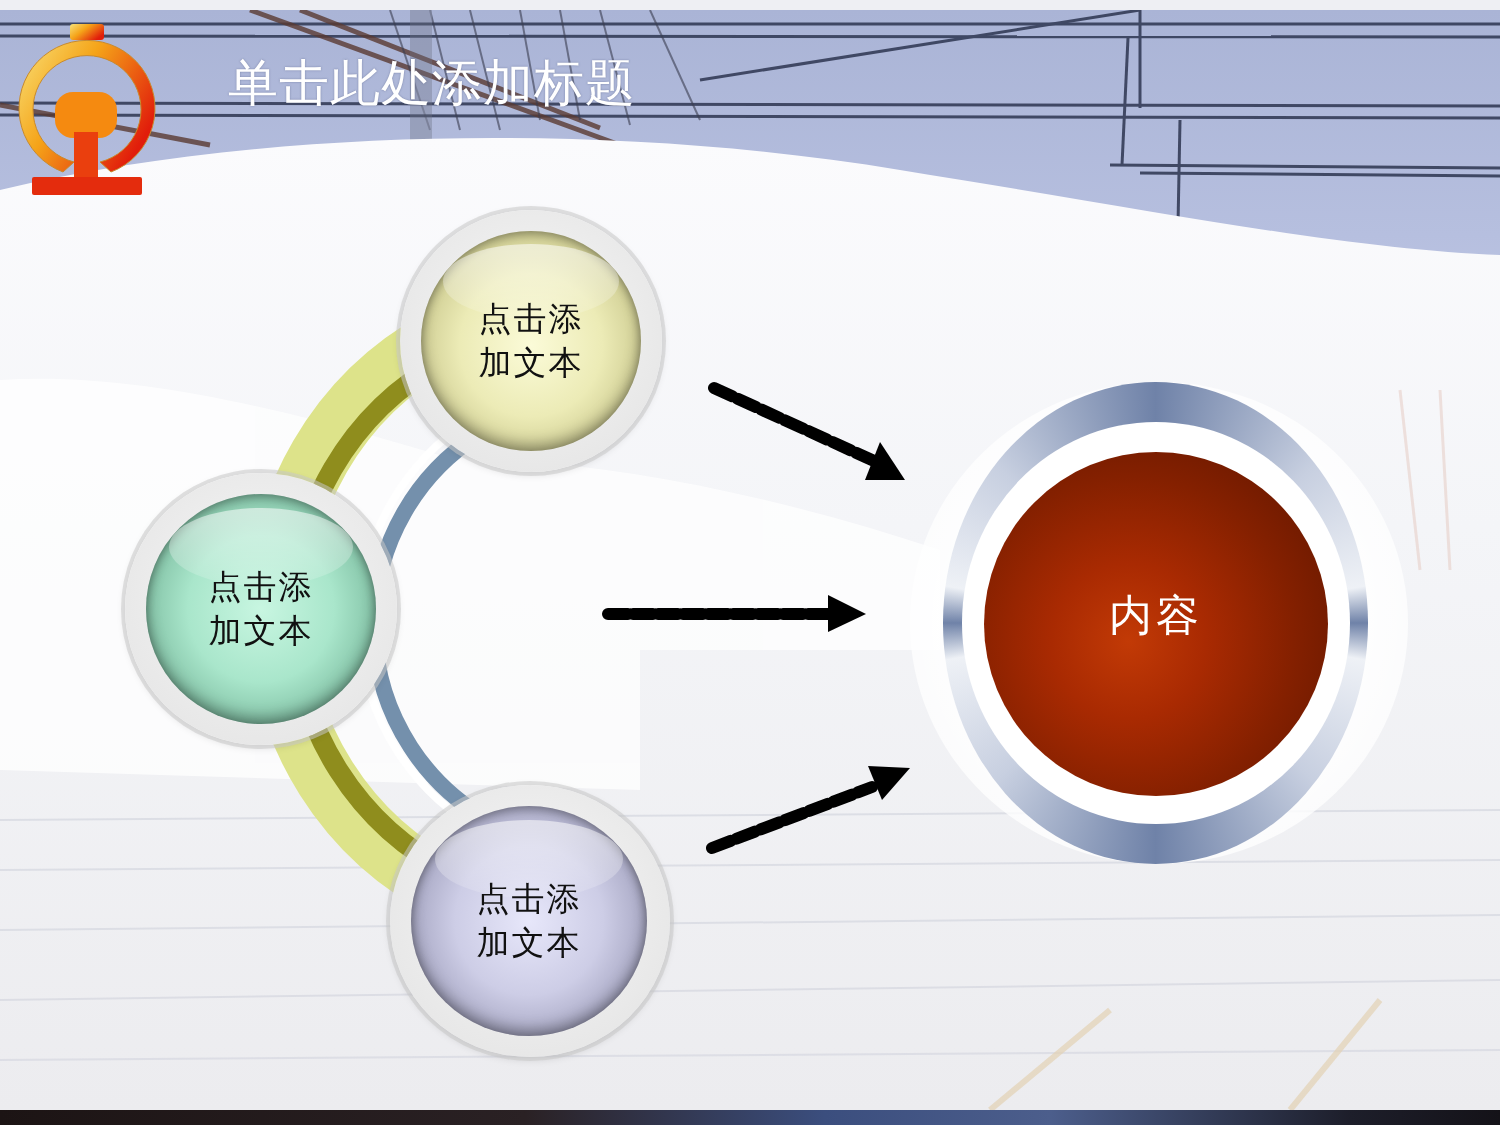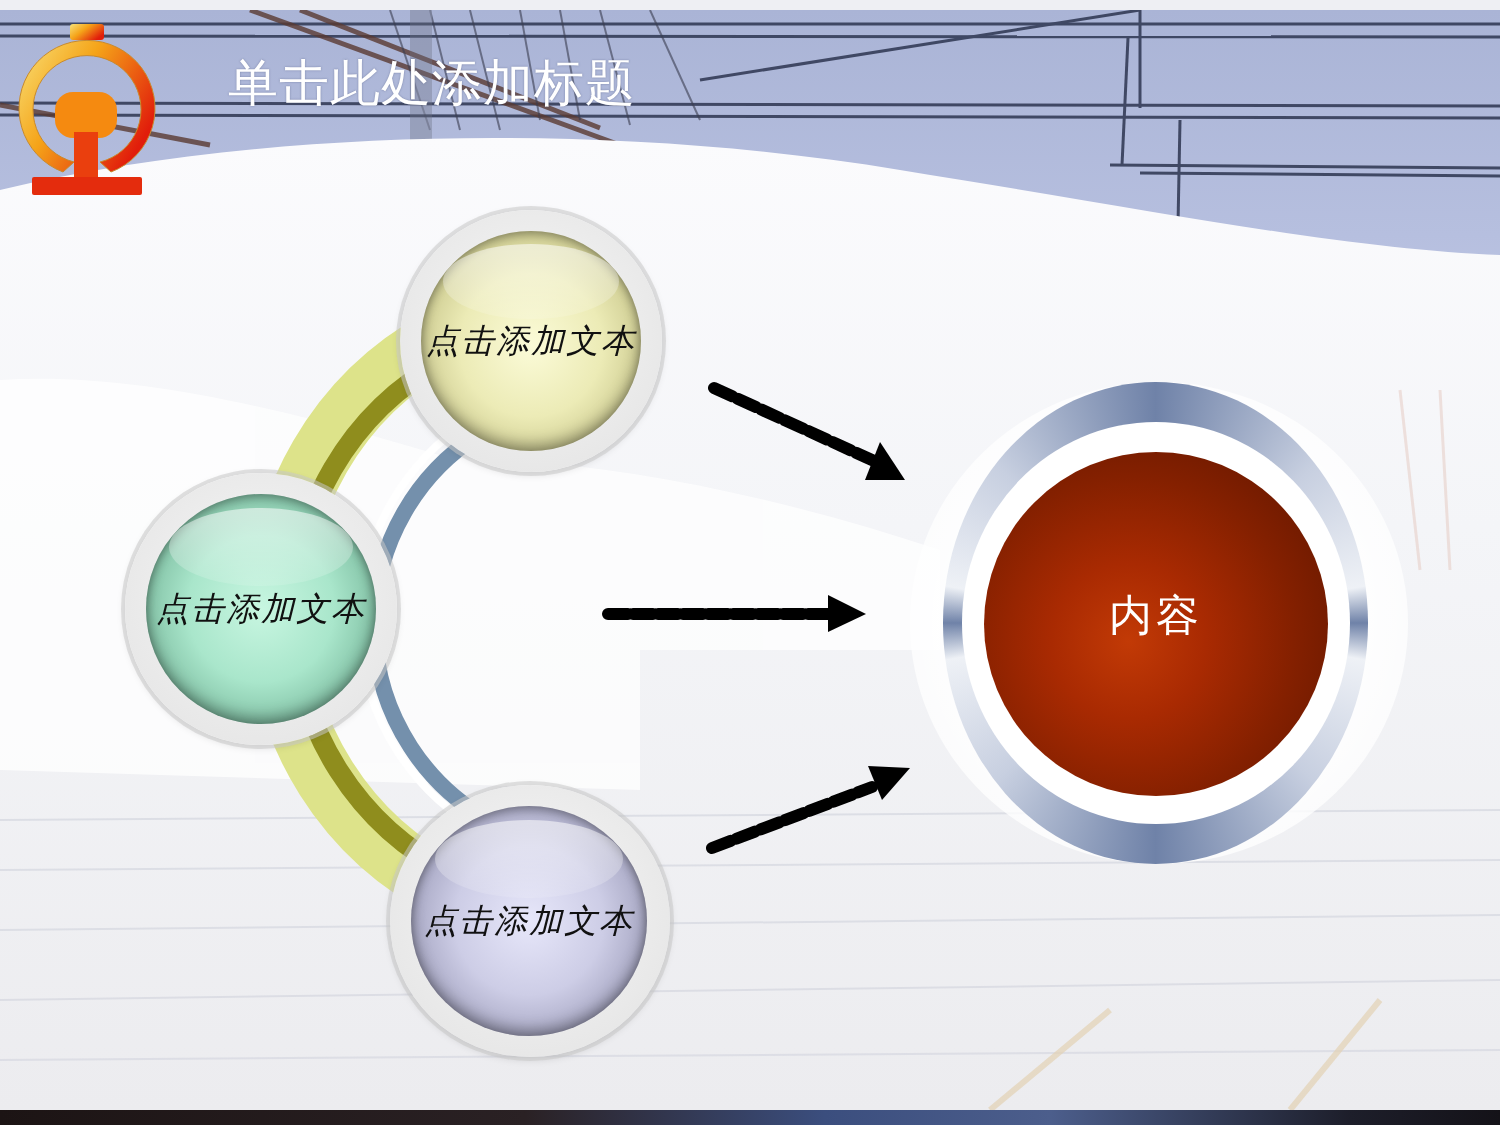--- a/index.html
+++ b/index.html
@@ -47,22 +47,22 @@
       overflow: hidden;
       box-shadow: inset 0 -6px 14px rgba(0,0,0,0.35), inset 0 4px 8px rgba(0,0,0,0.25);
     }
     .bubble .gloss {
       position: absolute; left: 10%; top: 6%; width: 80%; height: 34%;
       border-radius: 50%;
       background: linear-gradient(180deg, rgba(255,255,255,0.55) 0%, rgba(255,255,255,0.12) 100%);
     }
     .bubble .label {
       position: absolute; left: 0; top: 0; width: 100%; height: 100%;
-      display: flex; flex-direction: row; align-items: center; justify-content: center;
-      font-size: 33px; line-height: 44px; color: #111111; letter-spacing: 2px; font-style: italic;
+      display: flex; flex-direction: column; align-items: center; justify-content: center;
+      font-size: 33px; line-height: 44px; color: #111111; letter-spacing: 2px;
     }
 
     .b-top { left: 400px; top: 200px; width: 262px; height: 262px; }
     .b-top .ball { left: 21px; top: 21px; width: 220px; height: 220px;
       background: radial-gradient(circle at 50% 52%, #fbfbd8 0%, #ecebb6 45%, #c7c58a 78%, #6f6d48 100%); }
 
     .b-mid { left: 125px; top: 463px; width: 272px; height: 272px; }
     .b-mid .ball { left: 21px; top: 21px; width: 230px; height: 230px;
       background: radial-gradient(circle at 50% 50%, #c8f6e1 0%, #a9e6cb 45%, #7fbea2 75%, #3c6a55 100%); }
 

